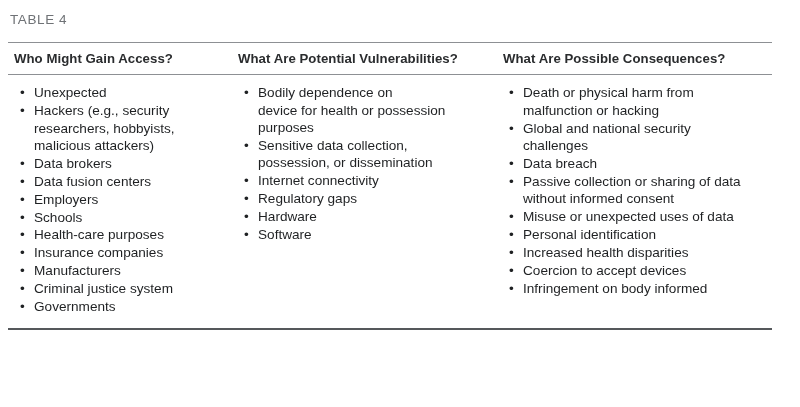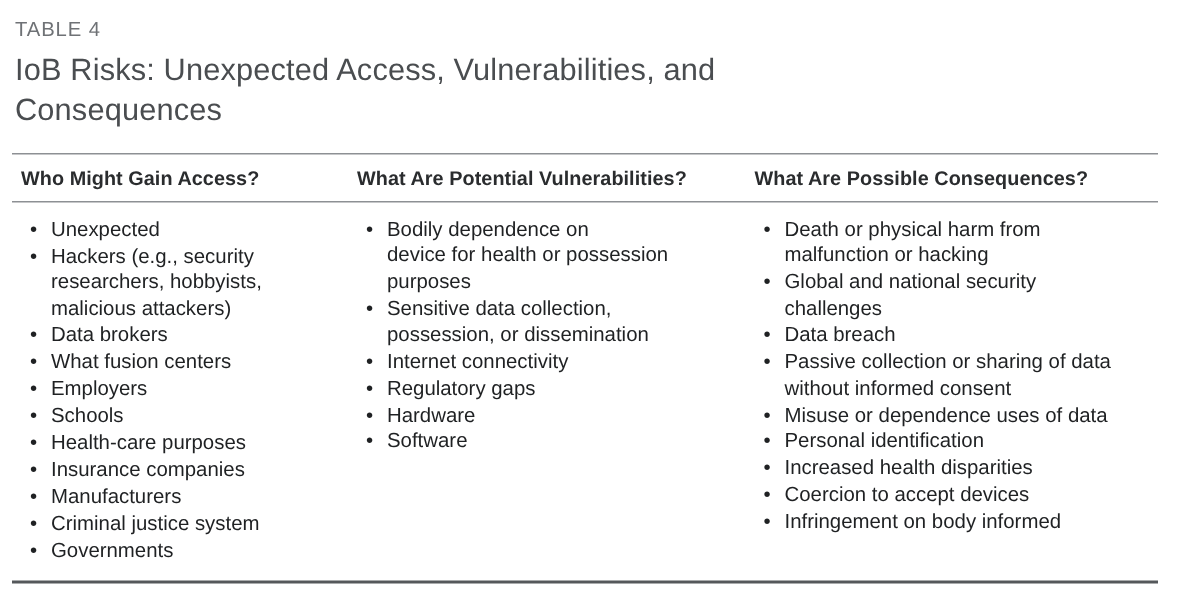--- a/index.html
+++ b/index.html
@@ -109,21 +109,20 @@
 </style>
 </head>
 <body>
 
 <div class="table-figure">
 
   <div class="label-row">
     <div class="table-label">TABLE 4</div>
   </div>
 
-  <div class="table-title">IoB Risks: Unexpected Access, Vulnerabilities, and Consequences</div>
 
   <div class="rule rule-top"></div>
 
   <div class="head-row">
     <div class="head-cell col-1">Who Might Gain Access?</div>
     <div class="head-cell col-2">What Are Potential Vulnerabilities?</div>
     <div class="head-cell col-3">What Are Possible Consequences?</div>
   </div>
 
   <div class="rule rule-head"></div>
@@ -140,21 +139,21 @@
             <span class="item-text">Hackers (e.g., security
 researchers, hobbyists,
 malicious attackers)</span>
           </li>
           <li>
             <span class="bullet">•</span>
             <span class="item-text">Data brokers</span>
           </li>
           <li>
             <span class="bullet">•</span>
-            <span class="item-text">What fusion centers</span>
+            <span class="item-text">Data fusion centers</span>
           </li>
           <li>
             <span class="bullet">•</span>
             <span class="item-text">Employers</span>
           </li>
           <li>
             <span class="bullet">•</span>
             <span class="item-text">Schools</span>
           </li>
           <li>
@@ -226,21 +225,21 @@
             <span class="bullet">•</span>
             <span class="item-text">Data breach</span>
           </li>
           <li>
             <span class="bullet">•</span>
             <span class="item-text">Passive collection or sharing of data
 without informed consent</span>
           </li>
           <li>
             <span class="bullet">•</span>
-            <span class="item-text">Misuse or dependence uses of data</span>
+            <span class="item-text">Misuse or unexpected uses of data</span>
           </li>
           <li>
             <span class="bullet">•</span>
             <span class="item-text">Personal identification</span>
           </li>
           <li>
             <span class="bullet">•</span>
             <span class="item-text">Increased health disparities</span>
           </li>
           <li>

